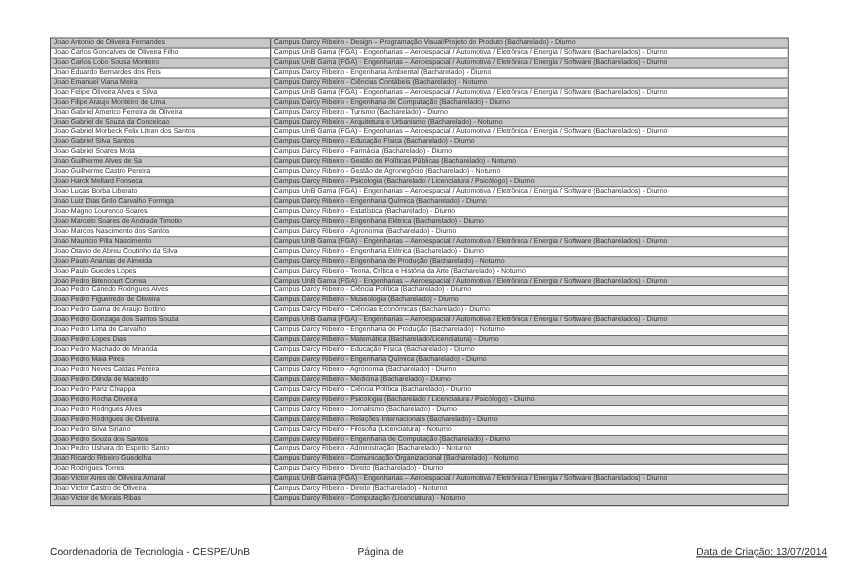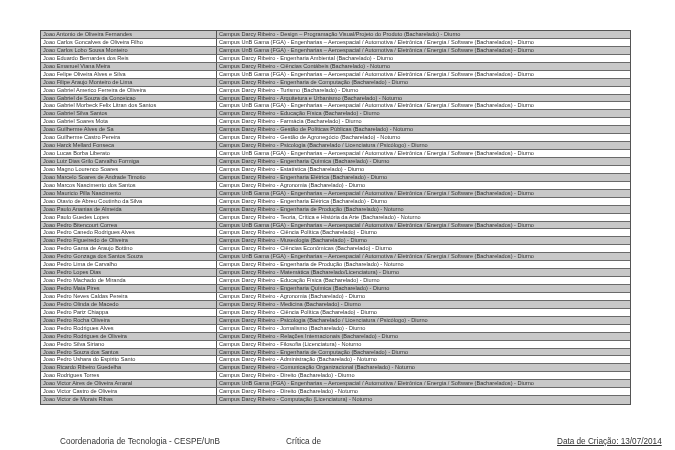--- a/index.html
+++ b/index.html
@@ -6,21 +6,21 @@
   body { width: 675px; height: 450px; position: relative; overflow: hidden; font-family: "Liberation Sans", sans-serif; }
   .sheet { position: absolute; left: 40px; top: 30px; width: 589px; border: 1px solid #555; border-collapse: collapse; }
   .row { display: flex; height: 7.95px; border-bottom: 1px solid #6a6a6a; box-sizing: border-box; }
   .row:last-child { border-bottom: none; }
   .row.shade { background: #c8c8c8; }
   .row.plain { background: #ffffff; }
   .cell { font-size: 5.6px; line-height: 7px; color: #333; white-space: nowrap; overflow: hidden; padding-left: 2px; box-sizing: border-box; }
   .c-name { width: 176px; border-right: 1px solid #555; }
   .c-course { flex: 1; }
   .footer { position: absolute; top: 437px; font-size: 8.2px; color: #333; white-space: nowrap; }
-  .f-left { left: 40px; margin-left: 20px; }
+  .f-left { left: 40px; }
   .f-mid { left: 286px; }
   .f-right { left: 557px; text-decoration: underline; }
 </style>
 </head>
 <body>
 
 <div class="sheet" id="sheet">
     <div class="row shade">
       <div class="cell c-name">Joao Antonio de Oliveira Fernandes</div>
       <div class="cell c-course">Campus Darcy Ribeiro - Design – Programação Visual/Projeto do Produto (Bacharelado) - Diurno</div>
@@ -205,14 +205,14 @@
       <div class="cell c-name">Joao Victor Castro de Oliveira</div>
       <div class="cell c-course">Campus Darcy Ribeiro - Direito (Bacharelado) - Noturno</div>
     </div>
     <div class="row shade">
       <div class="cell c-name">Joao Victor de Morais Ribas</div>
       <div class="cell c-course">Campus Darcy Ribeiro - Computação (Licenciatura) - Noturno</div>
     </div>
   </div>
 
 <div class="footer f-left">Coordenadoria de Tecnologia - CESPE/UnB</div>
-<div class="footer f-mid">Crítica  de</div>
+<div class="footer f-mid">Página  de</div>
 <div class="footer f-right">Data de Criação: 13/07/2014</div>
 
 </body></html>

